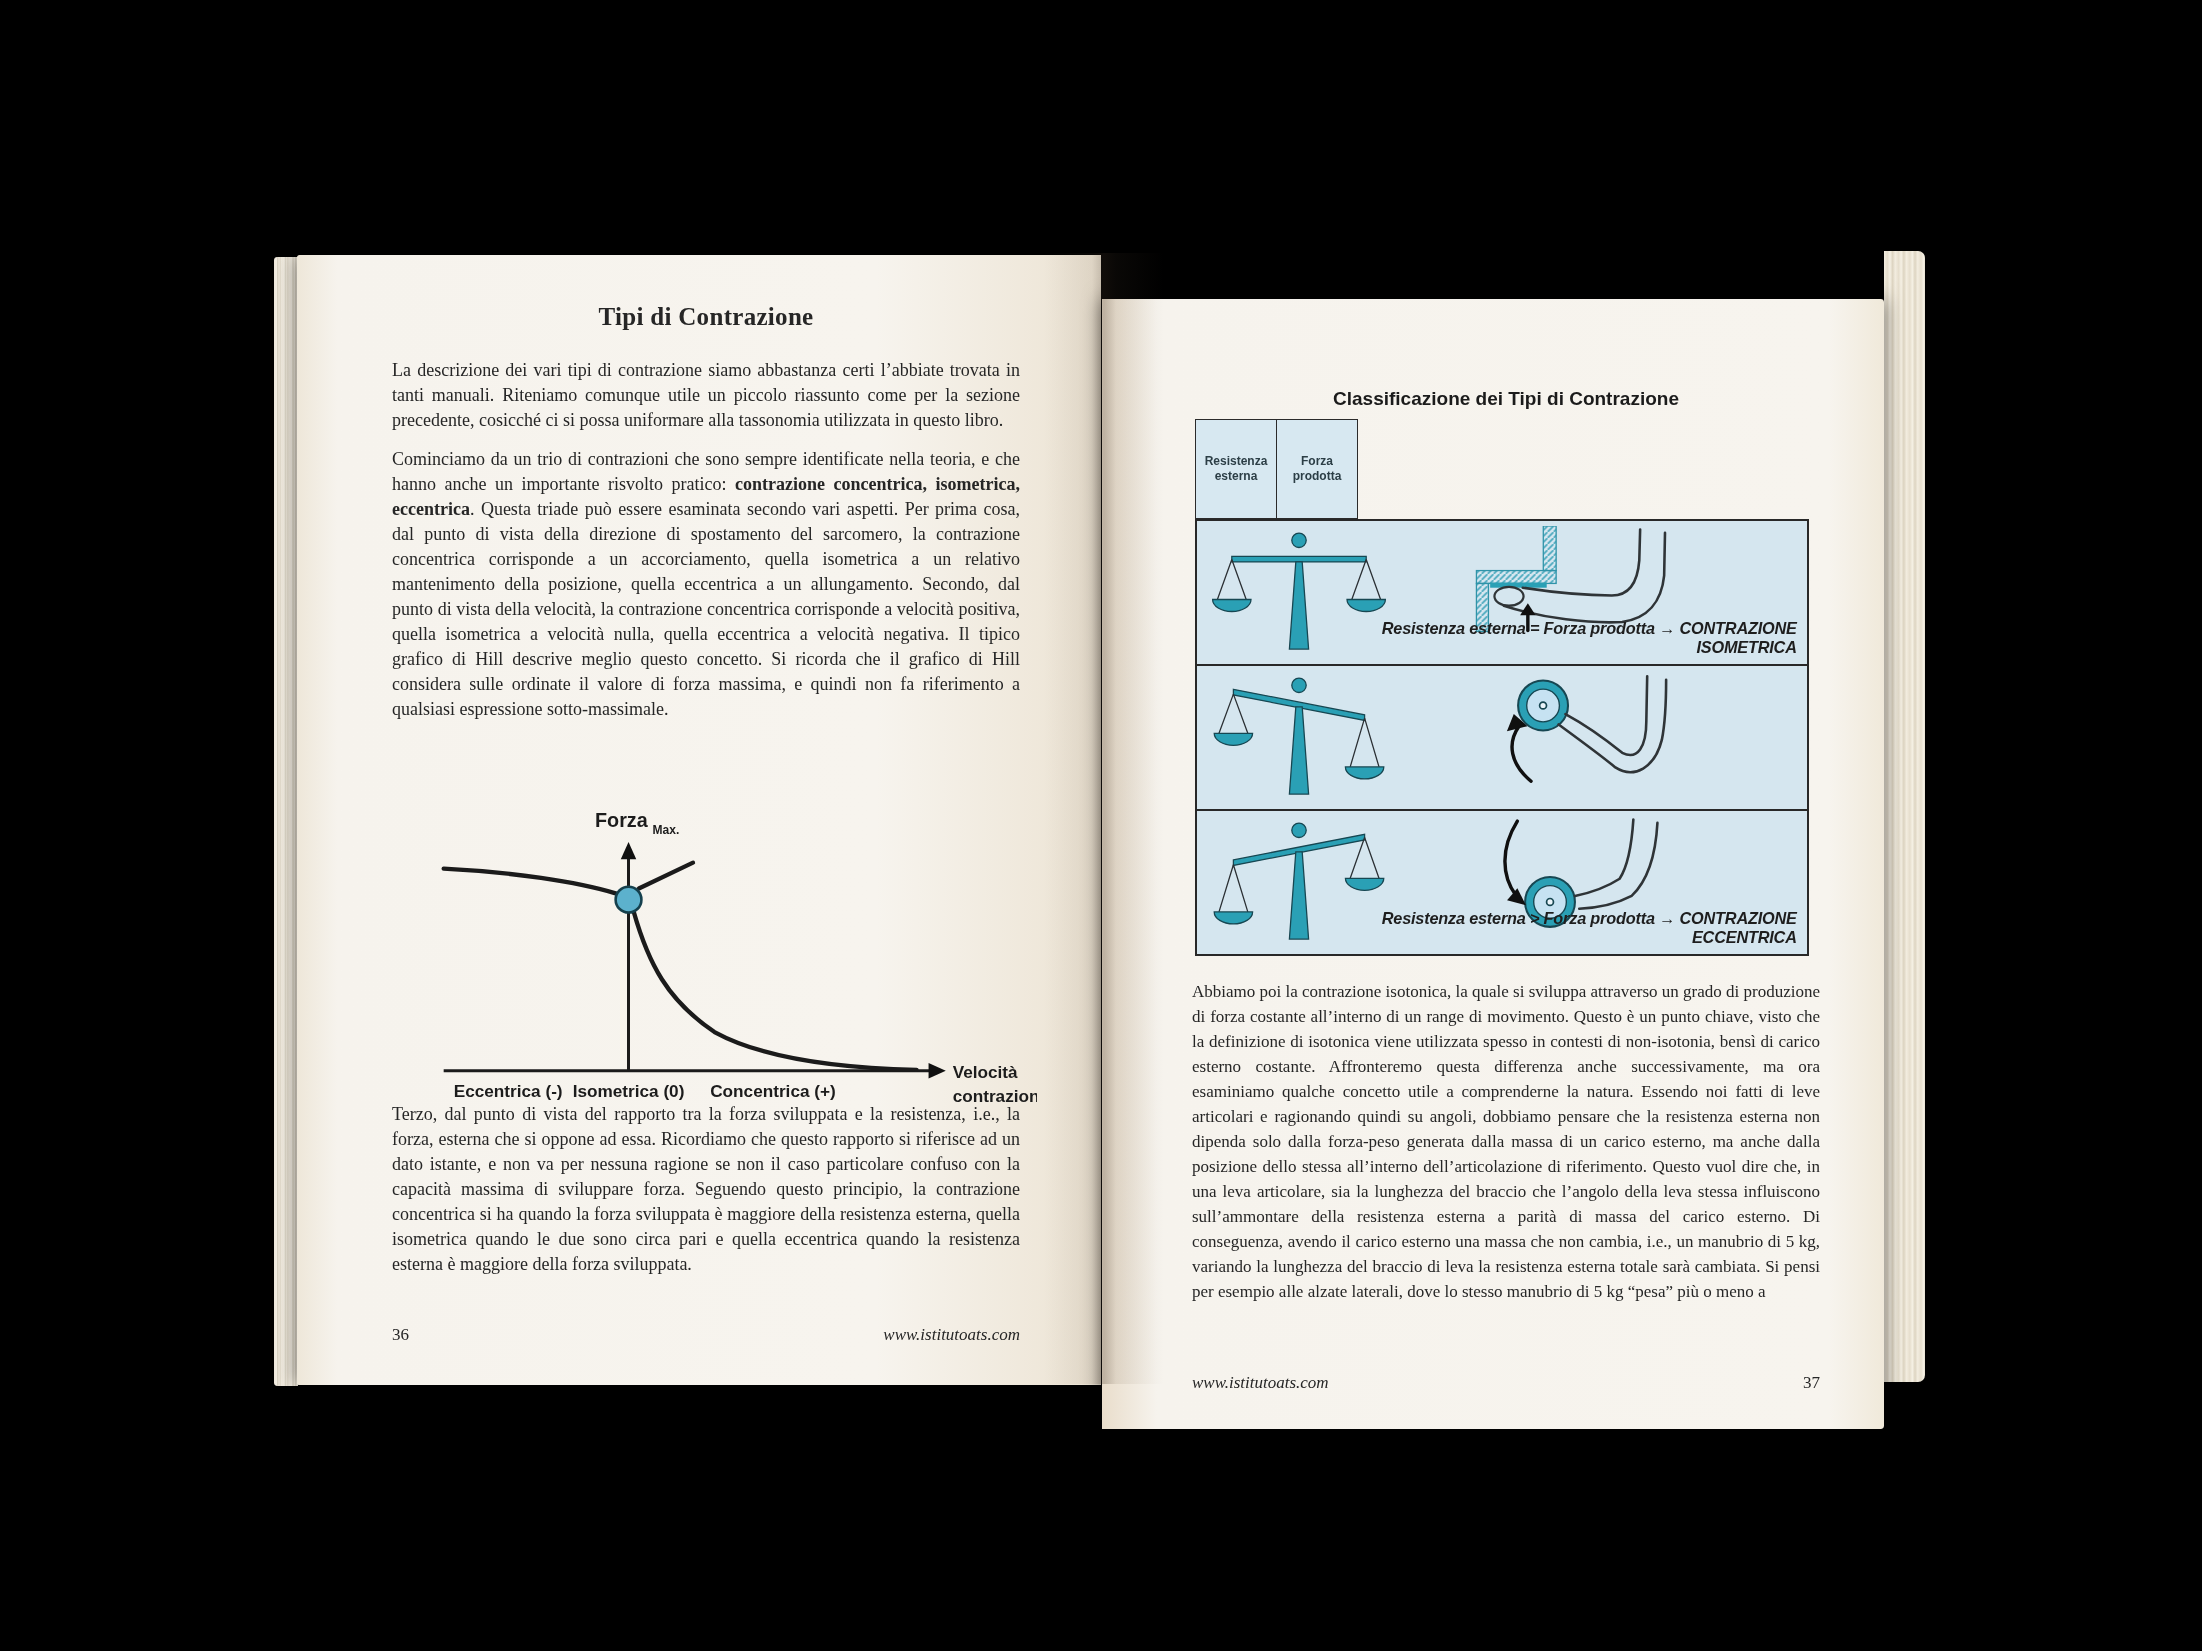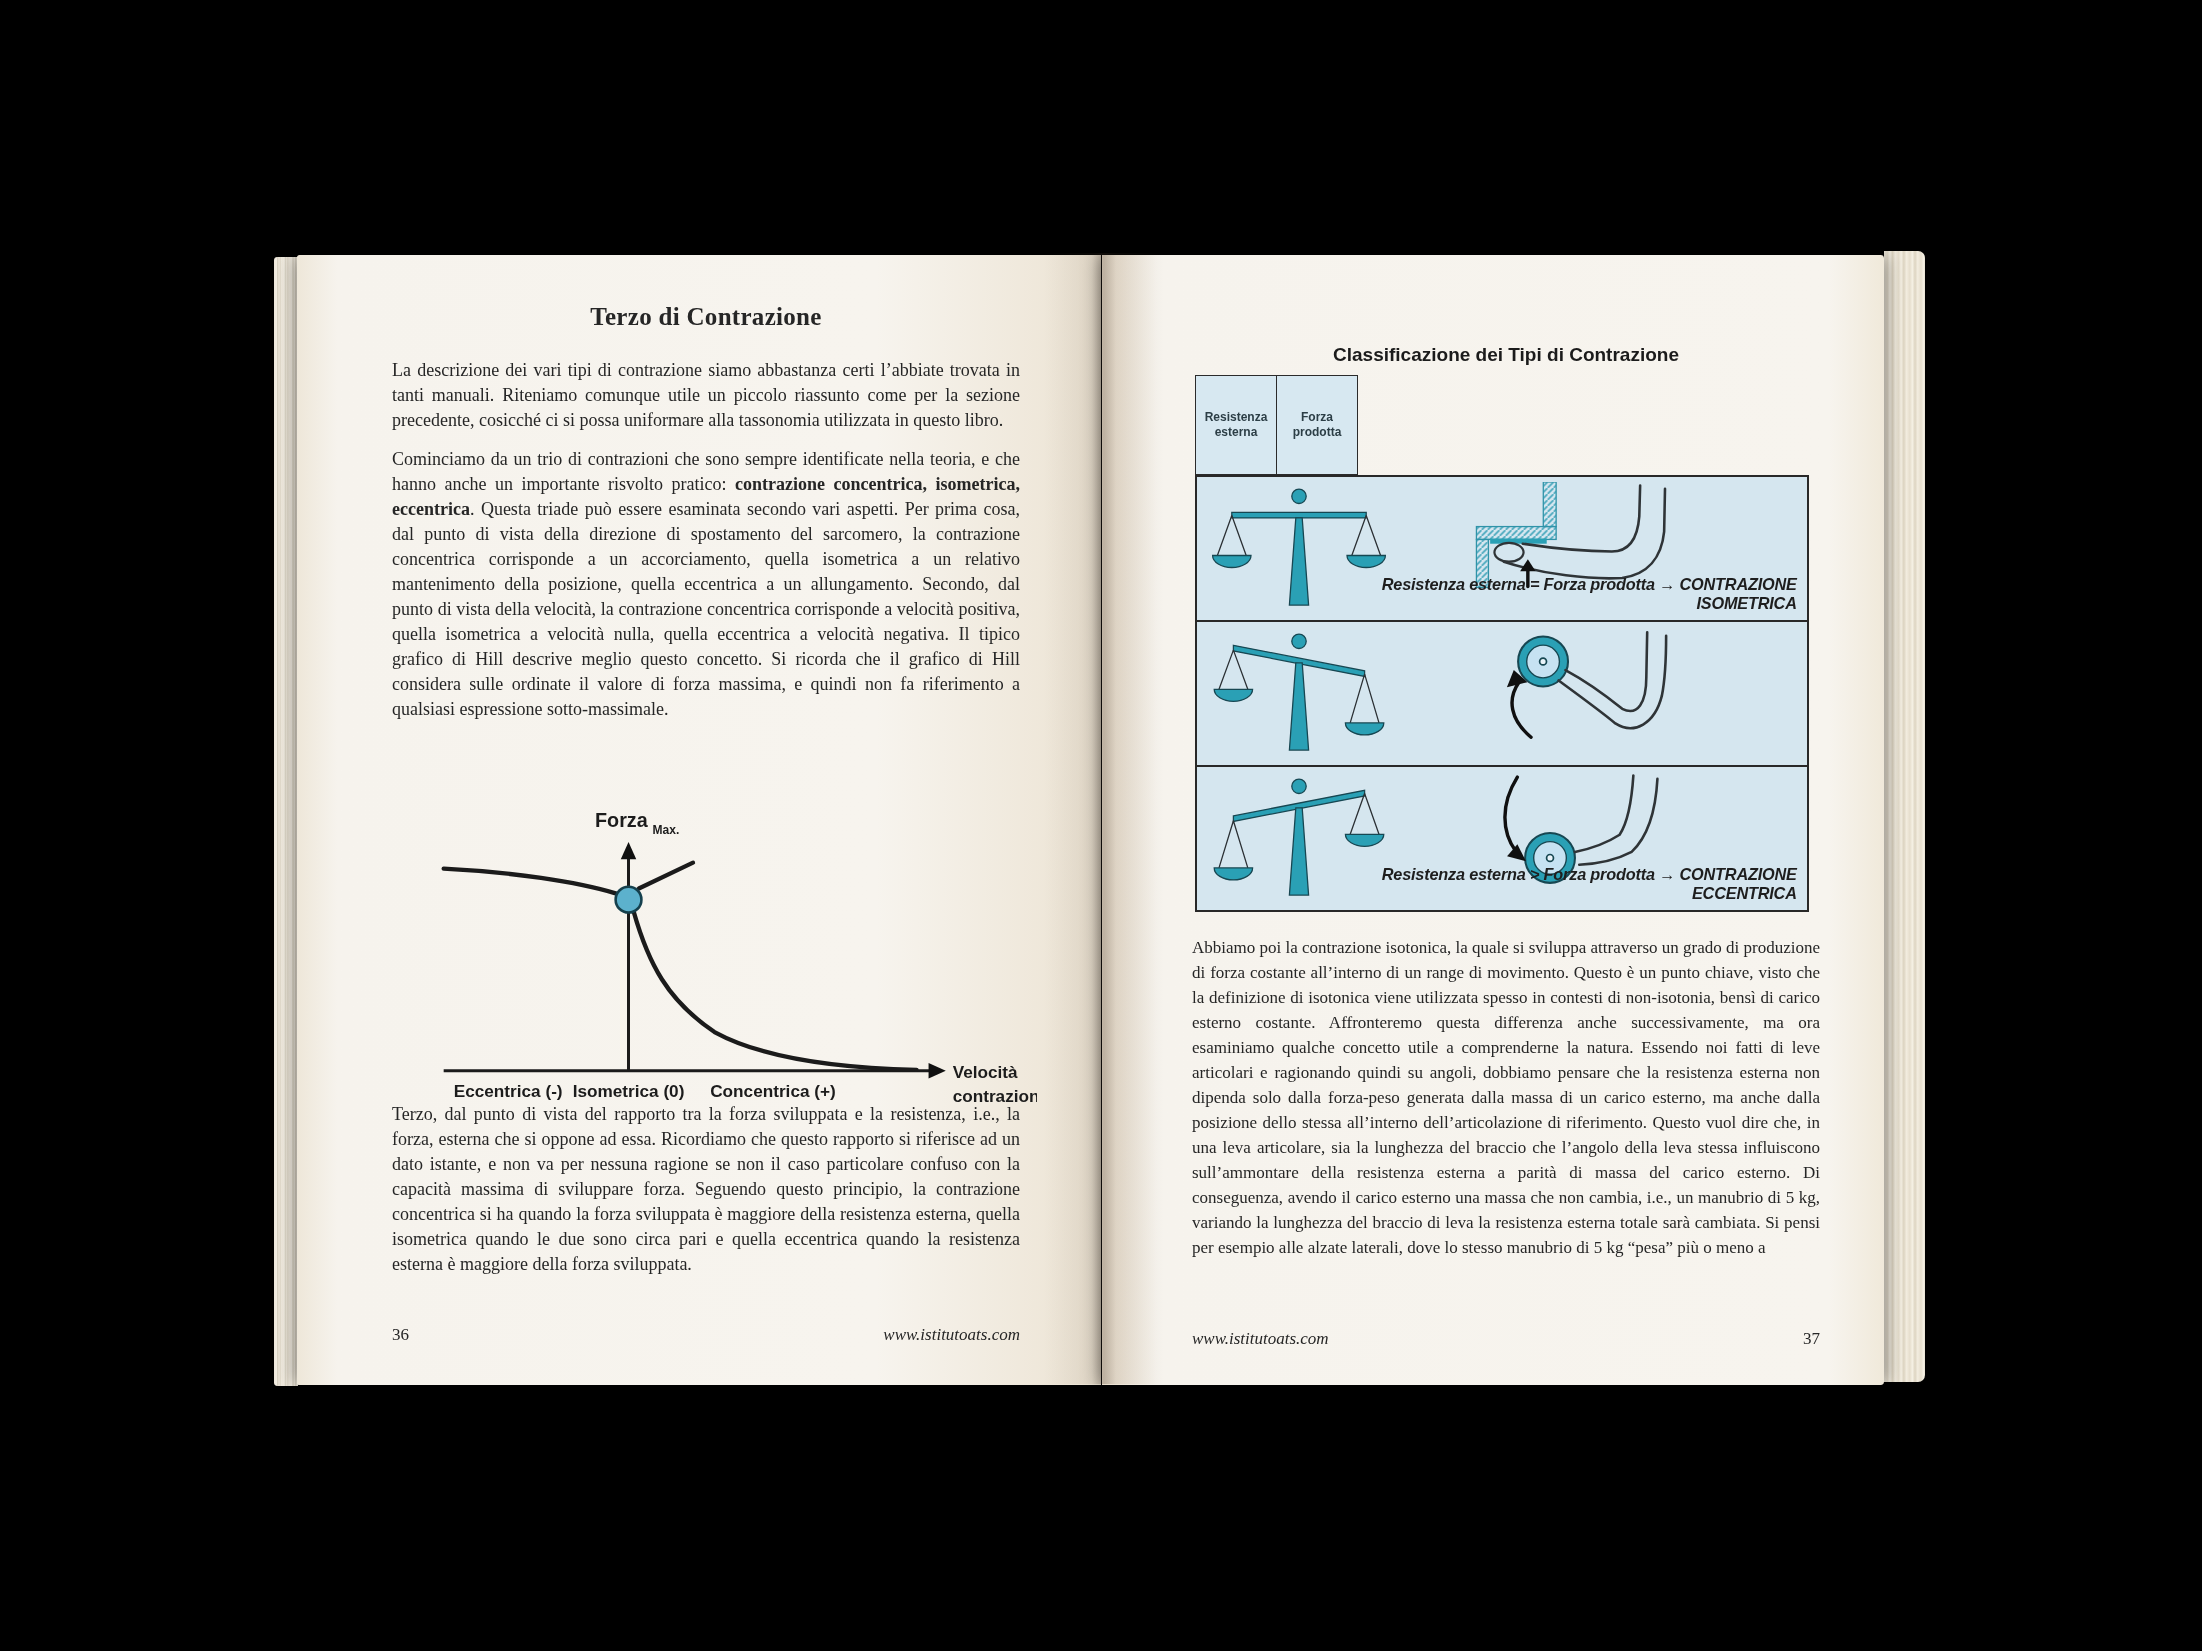--- a/index.html
+++ b/index.html
@@ -33,20 +33,21 @@
   }
   .page-left{
     left:23px;width:804px;
     background:linear-gradient(90deg,#eee7d9 0%,#f6f3ed 5%,#f7f4ee 72%,#ece3d3 100%);
     border-radius:2.6px 0 0 2.6px;
   }
   .page-right{
     left:828px;width:782px;
     background:linear-gradient(90deg,#e9ddcb 0%,#f6f3ed 7%,#f7f4ee 93%,#f0e9da 100%);
     border-radius:0 3.4px 3.4px 0;
+    margin-top:44px;
   }
   .spine{
     position:absolute;left:770px;top:5.2px;bottom:6.9px;width:120px;
     background:linear-gradient(90deg,rgba(0,0,0,0) 0%,rgba(95,78,60,0.10) 40%,rgba(62,48,36,0.26) 50%,rgba(95,78,60,0.10) 60%,rgba(0,0,0,0) 100%);
     pointer-events:none;
   }
   
   .chapter-title{
     position:absolute;left:95px;top:48px;width:628px;margin:0;
     font-size:25px;font-weight:700;text-align:center;letter-spacing:0.3px;
@@ -126,21 +127,21 @@
   .arrow-stroke{stroke:#101010;stroke-width:4;fill:none;stroke-linecap:round;}
 </style>
 </head>
 <body>
 
 <div class="book">
   <div class="edge edge-left"></div>
   <div class="edge edge-right"></div>
 
   <div class="page page-left">
-    <h1 class="chapter-title">Terzo di Contrazione</h1>
+    <h1 class="chapter-title">Tipi di Contrazione</h1>
 
     <div class="text-col body-top">
       <p class="para"><span>La descrizione dei vari tipi di contrazione siamo abbastanza certi l’abbiate trovata in tanti manuali. Riteniamo comunque utile un piccolo riassunto come per la sezione precedente, cosicché ci si possa uniformare alla tassonomia utilizzata in questo libro.</span></p>
       <p class="para"><span>Cominciamo da un trio di contrazioni che sono sempre identificate nella teoria, e che hanno anche un importante risvolto pratico: </span><strong class="bold">contrazione concentrica, isometrica, eccentrica</strong><span>. Questa triade può essere esaminata secondo vari aspetti. Per prima cosa, dal punto di vista della direzione di spostamento del sarcomero, la contrazione concentrica corrisponde a un accorciamento, quella isometrica a un relativo mantenimento della posizione, quella eccentrica a un allungamento. Secondo, dal punto di vista della velocità, la contrazione concentrica corrisponde a velocità positiva, quella isometrica a velocità nulla, quella eccentrica a velocità negativa. Il tipico grafico di Hill descrive meglio questo concetto. Si ricorda che il grafico di Hill considera sulle ordinate il valore di forza massima, e quindi non fa riferimento a qualsiasi espressione sotto-massimale.</span></p>
     </div>
 
     <div class="hill-fig">
       <svg width="602" height="325" viewBox="0 0 700 378">
 
         <path class="axis" d="M 10,330 L 580,330"></path>

